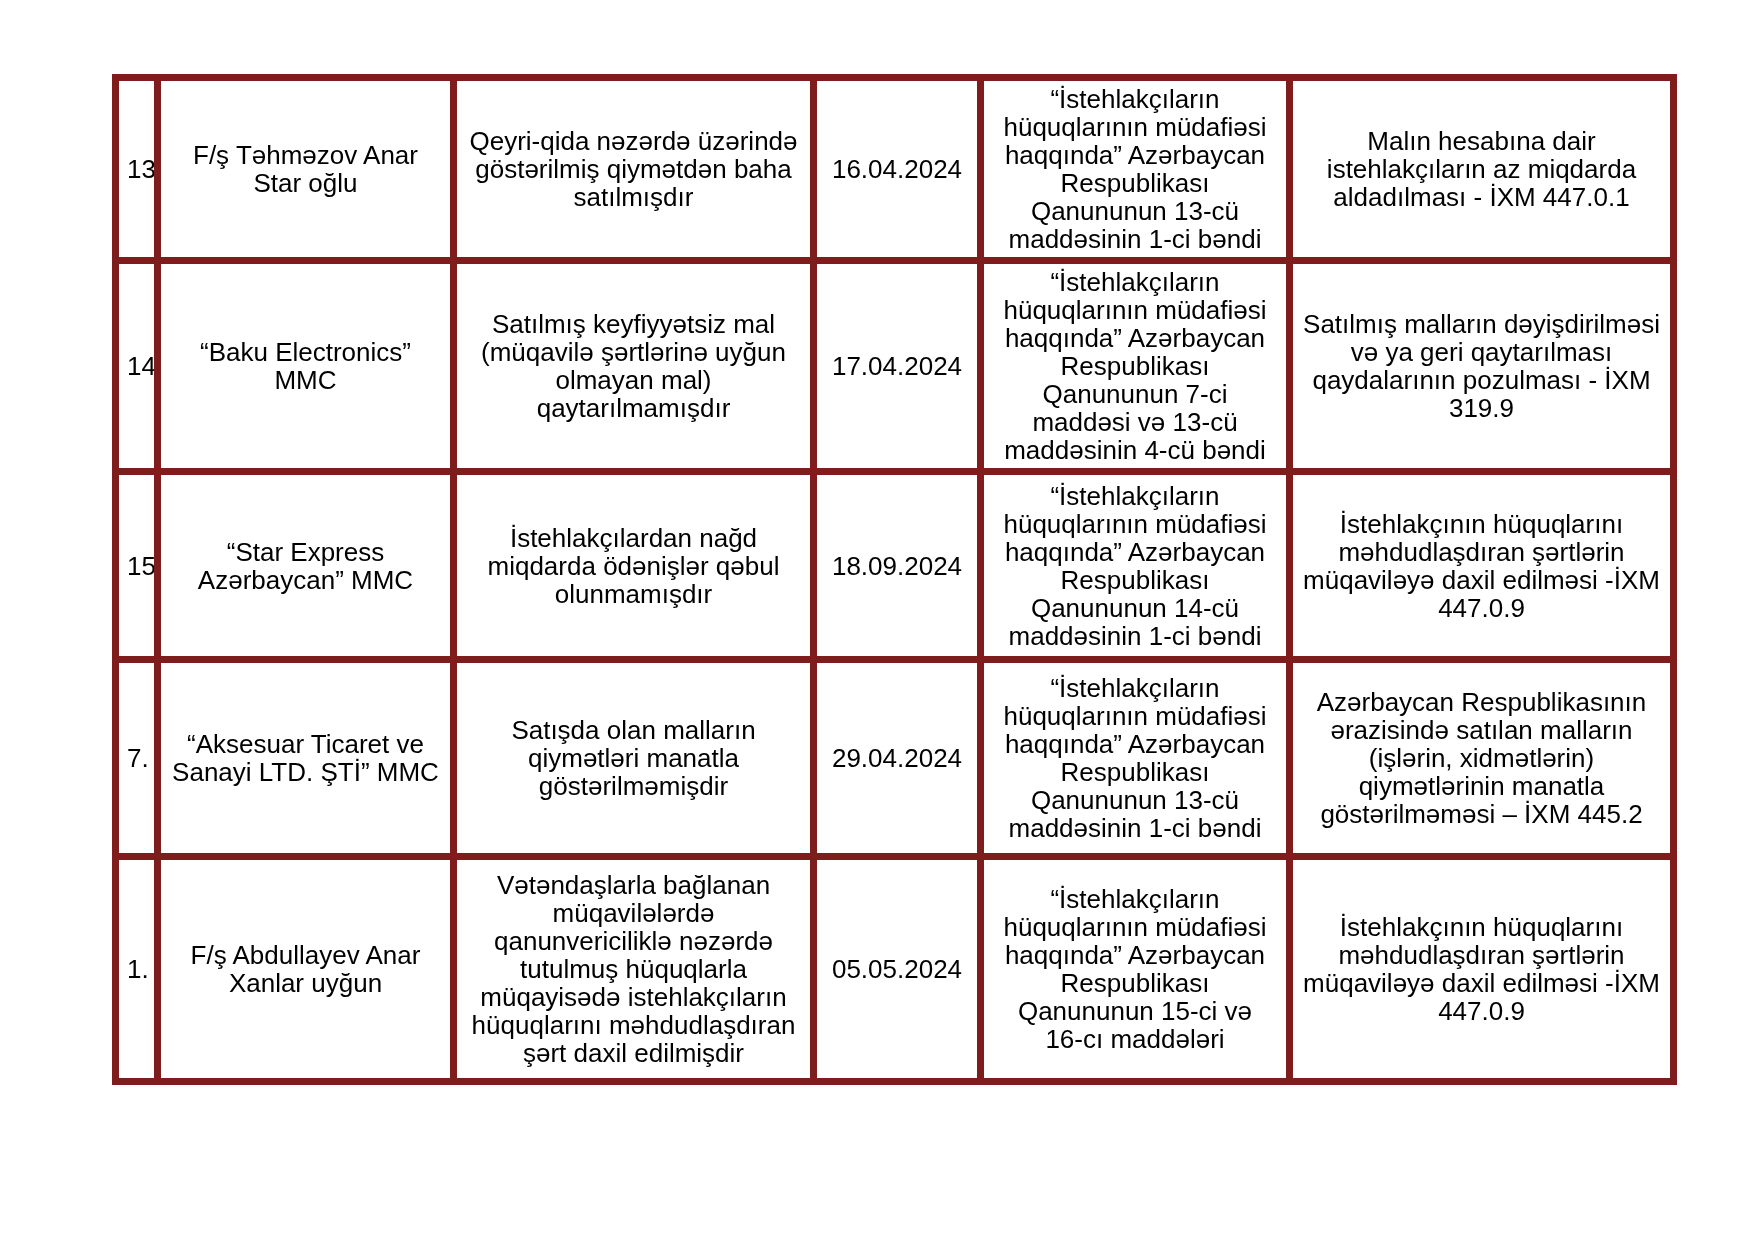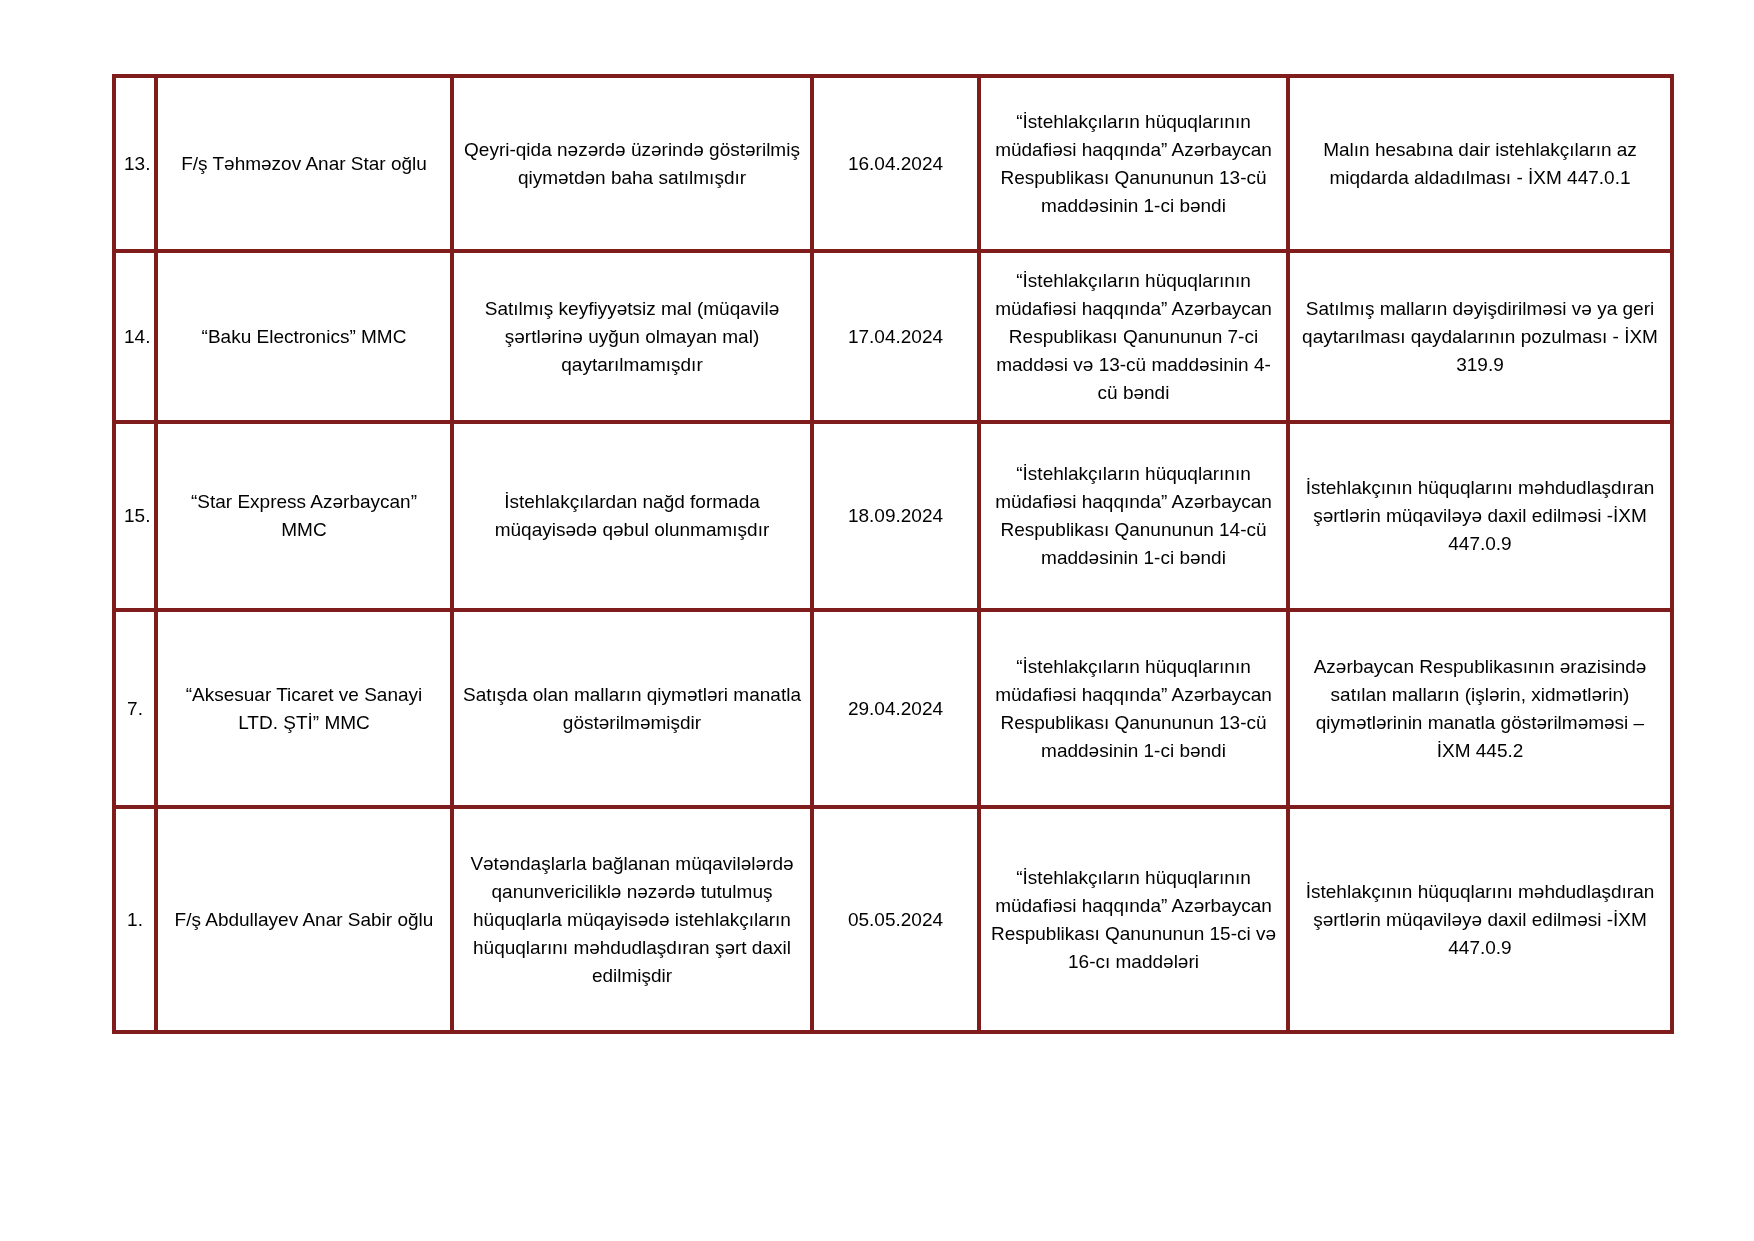--- a/index.html
+++ b/index.html
@@ -23,25 +23,25 @@
   }
   table.violations {
     position: absolute;
     left: 112px;
     top: 74px;
     width: 1558px;
     border-collapse: collapse;
     table-layout: fixed;
   }
   table.violations td {
-    border: 4px solid #7f1d1d;
+    border: 7px solid #7f1d1d;
     vertical-align: middle;
     text-align: center;
     padding: 4px 8px;
-    font-size: 19px;
+    font-size: 26px;
     line-height: 28px;
     white-space: pre-line;
     overflow: hidden;
     color: #000000;
   }
 </style>
 </head>
 <body>
 
 <div class="page">
@@ -67,36 +67,36 @@
         <td>14.</td>
         <td>“Baku Electronics” MMC</td>
         <td>Satılmış keyfiyyətsiz mal (müqavilə şərtlərinə uyğun olmayan mal) qaytarılmamışdır</td>
         <td>17.04.2024</td>
         <td>“İstehlakçıların hüquqlarının müdafiəsi haqqında” Azərbaycan Respublikası Qanununun 7-ci maddəsi və 13-cü maddəsinin 4-cü bəndi</td>
         <td>Satılmış malların dəyişdirilməsi və ya geri qaytarılması qaydalarının pozulması - İXM 319.9</td>
       </tr>
       <tr style="height:188px">
         <td>15.</td>
         <td>“Star Express Azərbaycan” MMC</td>
-        <td>İstehlakçılardan nağd formada müqayisədə qəbul olunmamışdır</td>
+        <td>İstehlakçılardan nağd miqdarda ödənişlər qəbul olunmamışdır</td>
         <td>18.09.2024</td>
         <td>“İstehlakçıların hüquqlarının müdafiəsi haqqında” Azərbaycan Respublikası Qanununun 14-cü maddəsinin 1-ci bəndi</td>
         <td>İstehlakçının hüquqlarını məhdudlaşdıran şərtlərin müqaviləyə daxil edilməsi -İXM 447.0.9</td>
       </tr>
       <tr style="height:197px">
         <td>7.</td>
         <td>“Aksesuar Ticaret ve Sanayi LTD. ŞTİ” MMC</td>
         <td>Satışda olan malların qiymətləri manatla göstərilməmişdir</td>
         <td>29.04.2024</td>
         <td>“İstehlakçıların hüquqlarının müdafiəsi haqqında” Azərbaycan Respublikası Qanununun 13-cü maddəsinin 1-ci bəndi</td>
         <td>Azərbaycan Respublikasının ərazisində satılan malların (işlərin, xidmətlərin) qiymətlərinin manatla göstərilməməsi – İXM 445.2</td>
       </tr>
       <tr style="height:225px">
         <td>1.</td>
-        <td>F/ş Abdullayev Anar Sabir oğlu</td>
+        <td>F/ş Abdullayev Anar Xanlar uyğun</td>
         <td>Vətəndaşlarla bağlanan müqavilələrdə qanunvericiliklə nəzərdə tutulmuş hüquqlarla müqayisədə istehlakçıların hüquqlarını məhdudlaşdıran şərt daxil edilmişdir</td>
         <td>05.05.2024</td>
         <td>“İstehlakçıların hüquqlarının müdafiəsi haqqında” Azərbaycan Respublikası Qanununun 15-ci və
 16-cı maddələri</td>
         <td>İstehlakçının hüquqlarını məhdudlaşdıran şərtlərin müqaviləyə daxil edilməsi -İXM 447.0.9</td>
       </tr>
     </tbody>
   </table>
 </div>
 

